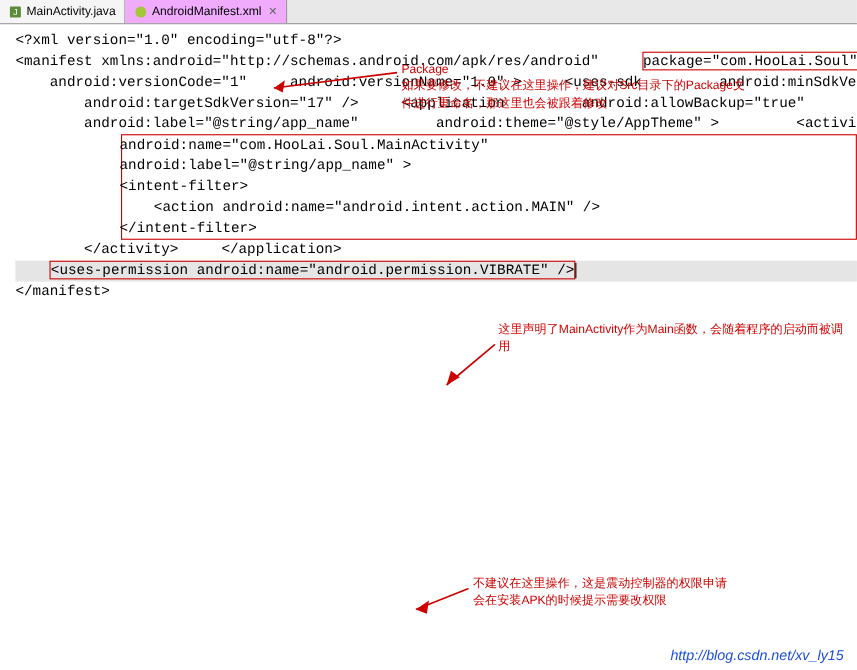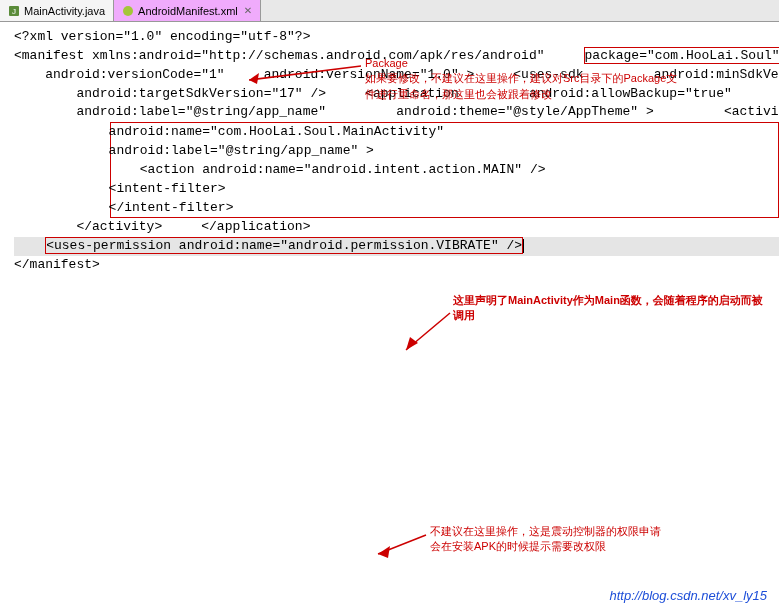--- a/index.html
+++ b/index.html
@@ -109,39 +109,39 @@
 <span class="line"></span>
 <span class="line">    &lt;application</span>
 <span class="line">        android:allowBackup="true"</span>
 <span class="line">        android:icon="@drawable/ic_launcher"</span>
 <span class="line">        android:label="@string/app_name"</span>
 <span class="line">        android:theme="@style/AppTheme" &gt;</span>
 <span class="line">        &lt;activity</span>
 <div class="red-box-block" style="margin-left: 96px; padding-left: 0;">
 <span class="line" style="margin-left:-96px; display:block;">            android:name="com.HooLai.Soul.MainActivity"</span>
 <span class="line" style="margin-left:-96px; display:block;">            android:label="@string/app_name" &gt;</span>
+<span class="line" style="margin-left:-96px; display:block;">            &lt;intent-filter&gt;</span>
 <span class="line" style="margin-left:-96px; display:block;">                &lt;action android:name="android.intent.action.MAIN" /&gt;</span>
-<span class="line" style="margin-left:-96px; display:block;">            &lt;intent-filter&gt;</span>
 <span class="line" style="margin-left:-96px; display:block;"></span>
 <span class="line" style="margin-left:-96px; display:block;">            &lt;/intent-filter&gt;</span>
 </div>
 <span class="line">        &lt;/activity&gt;</span>
 <span class="line">    &lt;/application&gt;</span>
 <span class="line">    </span>
 <span class="line highlight-line"><span>    </span><span class="red-box">&lt;uses-permission android:name="android.permission.VIBRATE" /&gt;</span><span class="cursor"></span></span>
 <span class="line"></span>
 <span class="line">&lt;/manifest&gt;</span>
 
 
 <div class="annotation" style="left: 365px; top: 34px;">
   <span>Package</span><br>
   <span>如果要修改，不建议在这里操作，建议对Src目录下的Package文件进行重命名，那这里也会被跟着修改</span>
 </div>
 
-<div class="annotation" style="left: 453px; top: 271px; font-weight: bold;">
+<div class="annotation" style="left: 453px; top: 271px;">
   <span>这里声明了MainActivity作为Main函数，会随着程序的启动而被调用</span>
 </div>
 
 <div class="annotation" style="left: 430px; top: 502px;">
   <span>不建议在这里操作，这是震动控制器的权限申请</span><br>
   <span>会在安装APK的时候提示需要改权限</span>
 </div>
 
 
 <svg class="arrow" style="left: 245px; top: 38px; width: 120px; height: 30px;">

